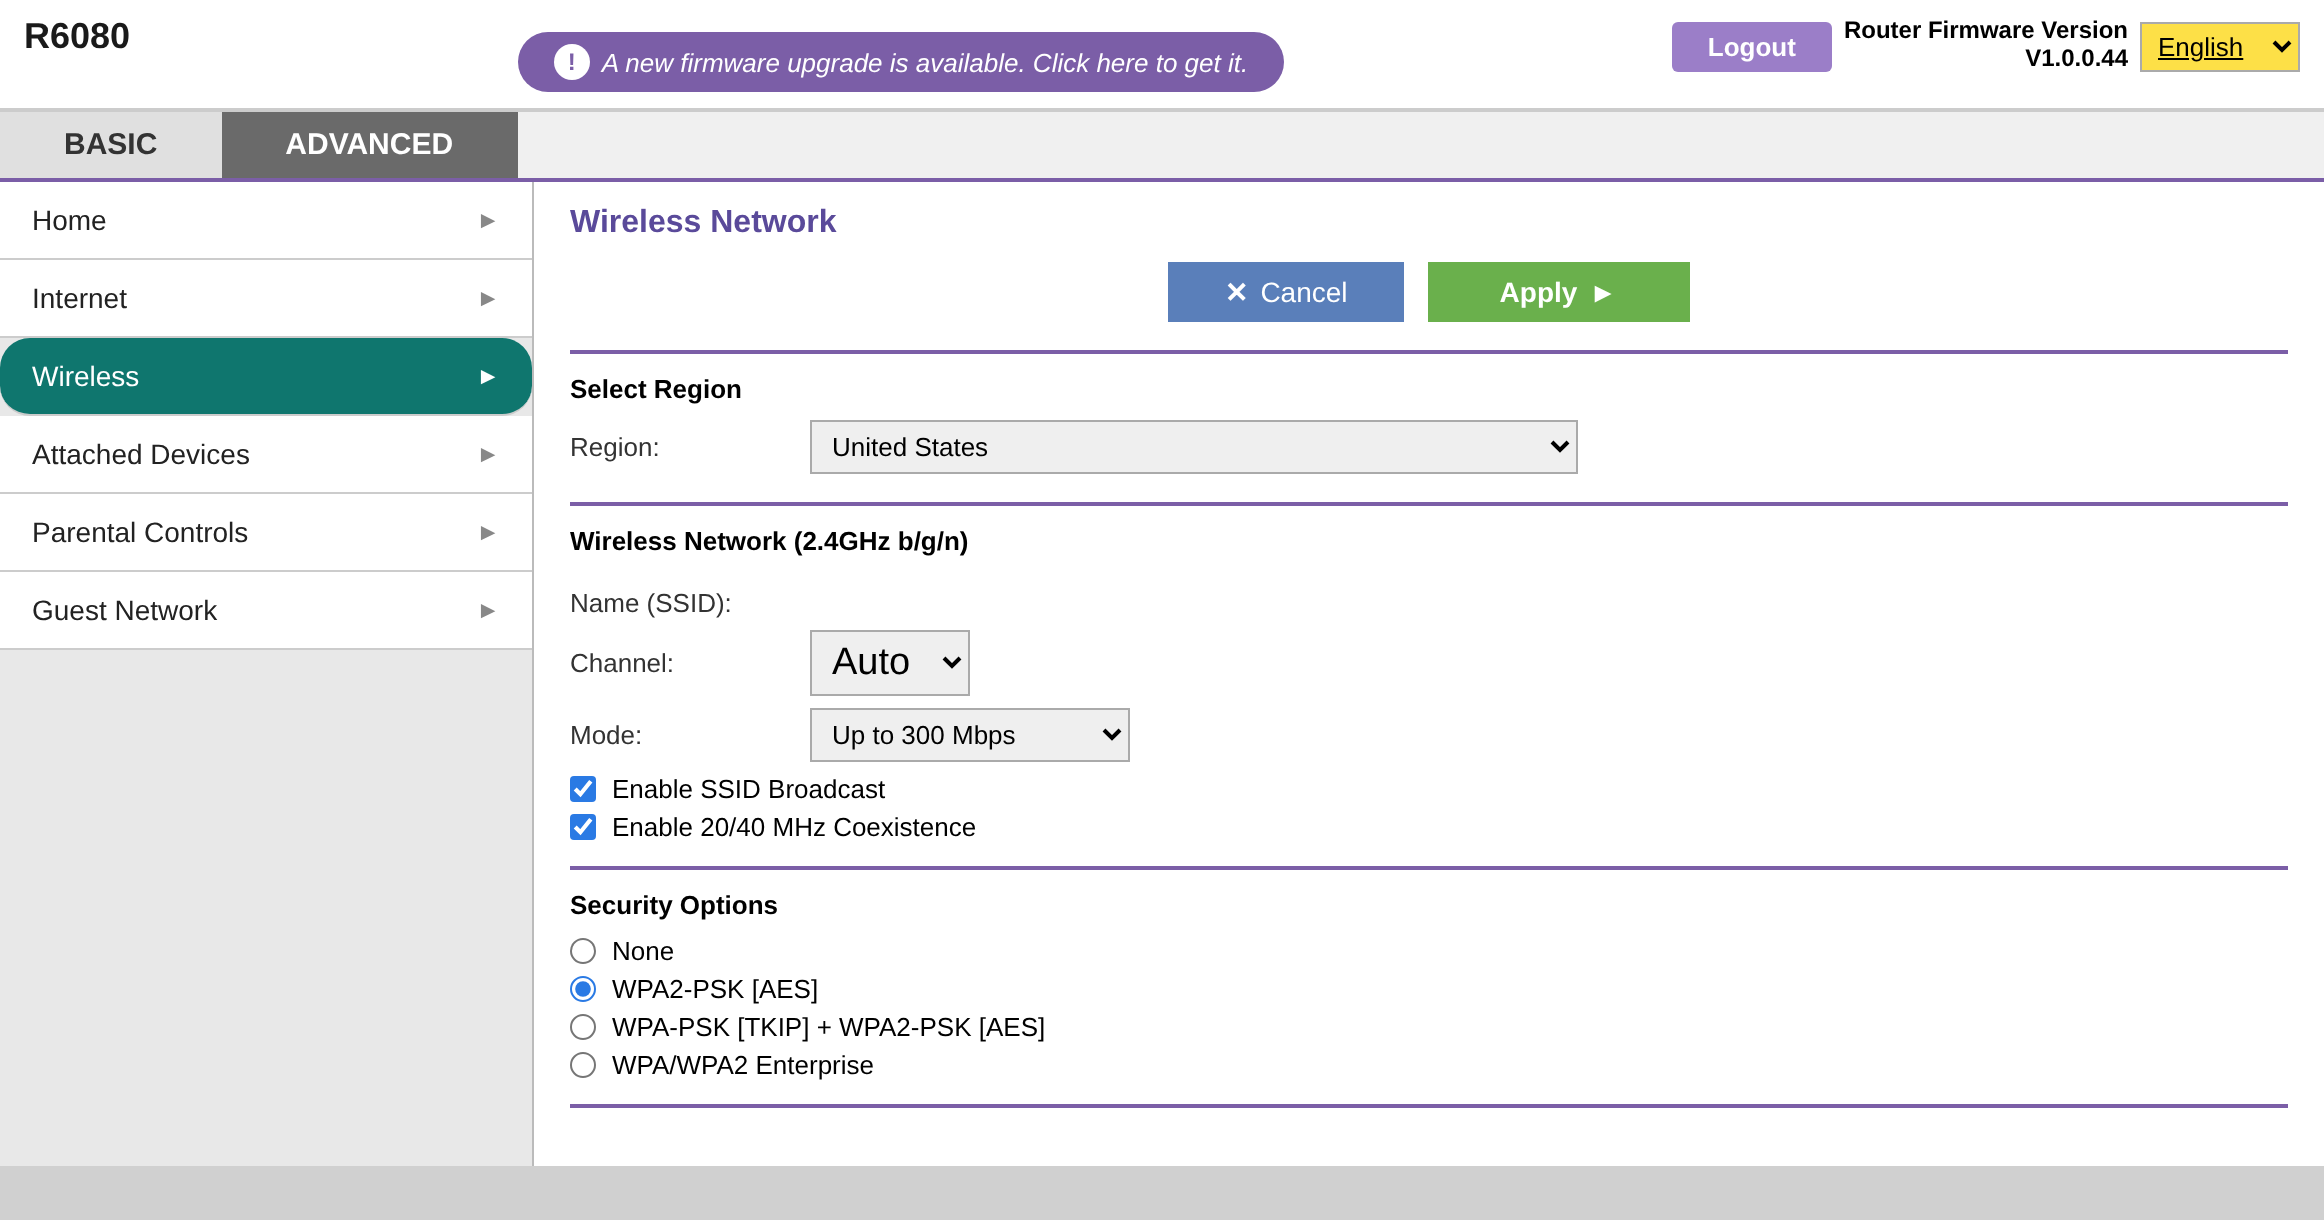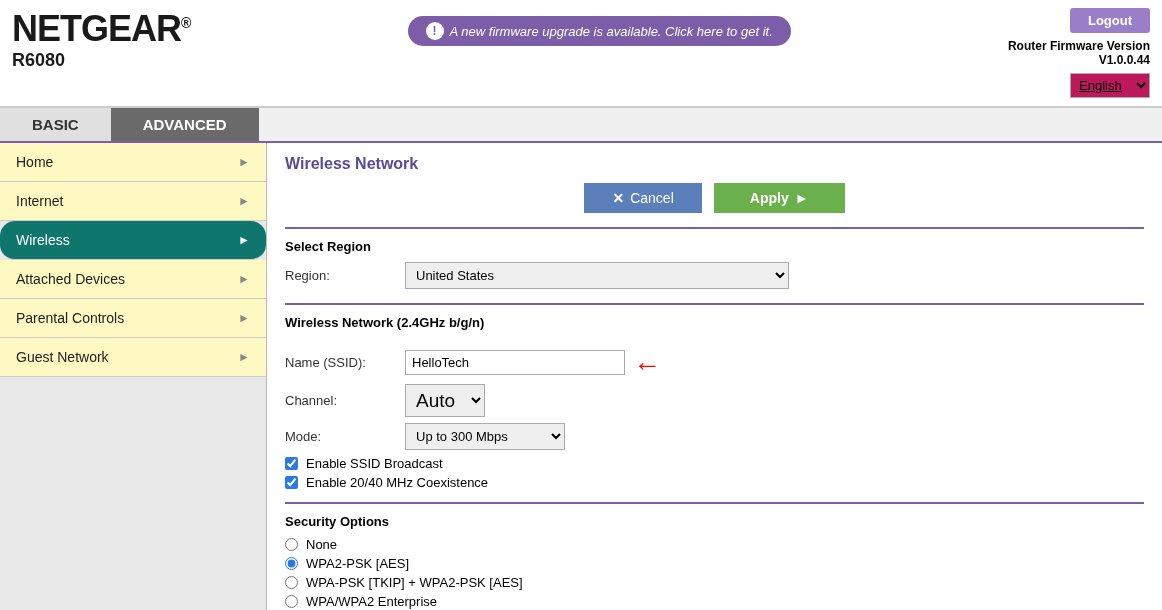--- a/index.html
+++ b/index.html
@@ -7,37 +7,37 @@
 
     
     .header { background: white; display: flex; align-items: flex-start; padding: 8px 12px; border-bottom: 2px solid #ccc; position: relative; }
     .logo-area { flex: 0 0 auto; }
     .logo-text { font-size: 36px; font-weight: 900; color: #1a1a1a; letter-spacing: -1px; font-family: 'Arial Black', Arial, sans-serif; }
     .logo-sup { font-size: 14px; vertical-align: super; }
     .model-text { font-size: 18px; font-weight: bold; color: #1a1a1a; margin-top: 0px; }
     .header-center { flex: 1; display: flex; justify-content: center; align-items: center; padding-top: 8px; }
     .firmware-notice { background: #7b5ea7; color: white; font-style: italic; padding: 6px 18px; border-radius: 20px; font-size: 13px; display: flex; align-items: center; gap: 6px; }
     .firmware-notice .exclaim { background: white; color: #7b5ea7; border-radius: 50%; width: 18px; height: 18px; display: inline-flex; align-items: center; justify-content: center; font-weight: bold; font-style: normal; font-size: 12px; }
-    .header-right { flex: 0 0 auto; display: flex; flex-direction: column; align-items: flex-end; gap: 6px; }
+    .header-right { flex: 0 0 auto; display: flex; align-items: flex-end; gap: 6px; }
     .logout-btn { background: #9b7ec8; color: white; border: none; padding: 5px 18px; cursor: pointer; font-size: 13px; font-weight: bold; border-radius: 3px; }
     .firmware-version { font-size: 12px; text-align: right; font-weight: bold; }
-    .lang-select { font-size: 13px; padding: 3px 4px; border: 1px solid #aaa; background: #be185d; text-decoration: underline; }
+    .lang-select { font-size: 13px; padding: 3px 4px; border: 1px solid #aaa; background: #fde047; text-decoration: underline; }
 
     
     .nav-tabs { display: flex; background: #f0f0f0; border-bottom: 2px solid #7b5ea7; }
     .nav-tab { padding: 8px 32px; font-size: 15px; font-weight: bold; cursor: pointer; border: none; background: #d8d8d8; color: #333; }
     .nav-tab.active { background: #6a6a6a; color: white; }
     .nav-tab.basic { background: #e0e0e0; }
 
     
     .main-layout { display: flex; height: calc(610px - 118px); }
 
     
     .sidebar { width: 267px; background: #e8e8e8; border-right: 1px solid #bbb; flex-shrink: 0; }
-    .sidebar-item { display: flex; align-items: center; justify-content: space-between; padding: 11px 16px; border-bottom: 1px solid #ccc; cursor: pointer; font-size: 14px; font-weight: normal; color: #222; background: #fef9c3; }
+    .sidebar-item { display: flex; align-items: center; justify-content: space-between; padding: 11px 16px; border-bottom: 1px solid #ccc; cursor: pointer; font-size: 14px; font-weight: normal; color: #222; background: #ffffff; }
     .sidebar-item.active { background: #0f766e; color: white; border-radius: 15px; }
     .sidebar-arrow { font-size: 12px; color: #888; }
     .sidebar-item.active .sidebar-arrow { color: white; }
 
     
     .content { flex: 1; background: white; overflow-y: auto; position: relative; }
     .content-inner { padding: 12px 18px; }
     .section-title { color: #5a4a9a; font-size: 16px; font-weight: bold; margin-bottom: 10px; }
     
     
@@ -68,23 +68,20 @@
     
     .ssid-row-wrapper { display: flex; align-items: center; }
 
     .wireless-net-title { font-weight: bold; font-size: 13px; margin-bottom: 16px; }
   </style>
 </head>
 <body>
 
 <div class="header">
   <div class="logo-area">
-    <div class="logo-text">
-      <span>NETGEAR</span><span class="logo-sup">®</span>
-    </div>
     <div class="model-text">R6080</div>
   </div>
   <div class="header-center">
     <div class="firmware-notice">
       <span class="exclaim">!</span>
       <span>A new firmware upgrade is available. Click here to get it.</span>
     </div>
   </div>
   <div class="header-right">
     <button class="logout-btn">Logout</button>
@@ -163,24 +160,20 @@
             </select>
           </div>
         </div>
       </div>
 
       <div class="form-section">
         <div class="wireless-net-title">Wireless Network (2.4GHz b/g/n)</div>
 
         <div class="form-row">
           <div class="form-label">Name (SSID):</div>
-          <div class="form-control-area ssid-row-wrapper">
-            <input class="ssid-input" type="text" value="HelloTech" style="">
-            <span class="red-arrow-right">←</span>
-          </div>
         </div>
 
         <div class="form-row">
           <div class="form-label">Channel:</div>
           <div class="form-control-area">
             <select class="channel-select">
               <option>Auto</option>
               <option>1</option><option>2</option><option>3</option>
               <option>4</option><option>5</option><option>6</option>
               <option>7</option><option>8</option><option>9</option>

